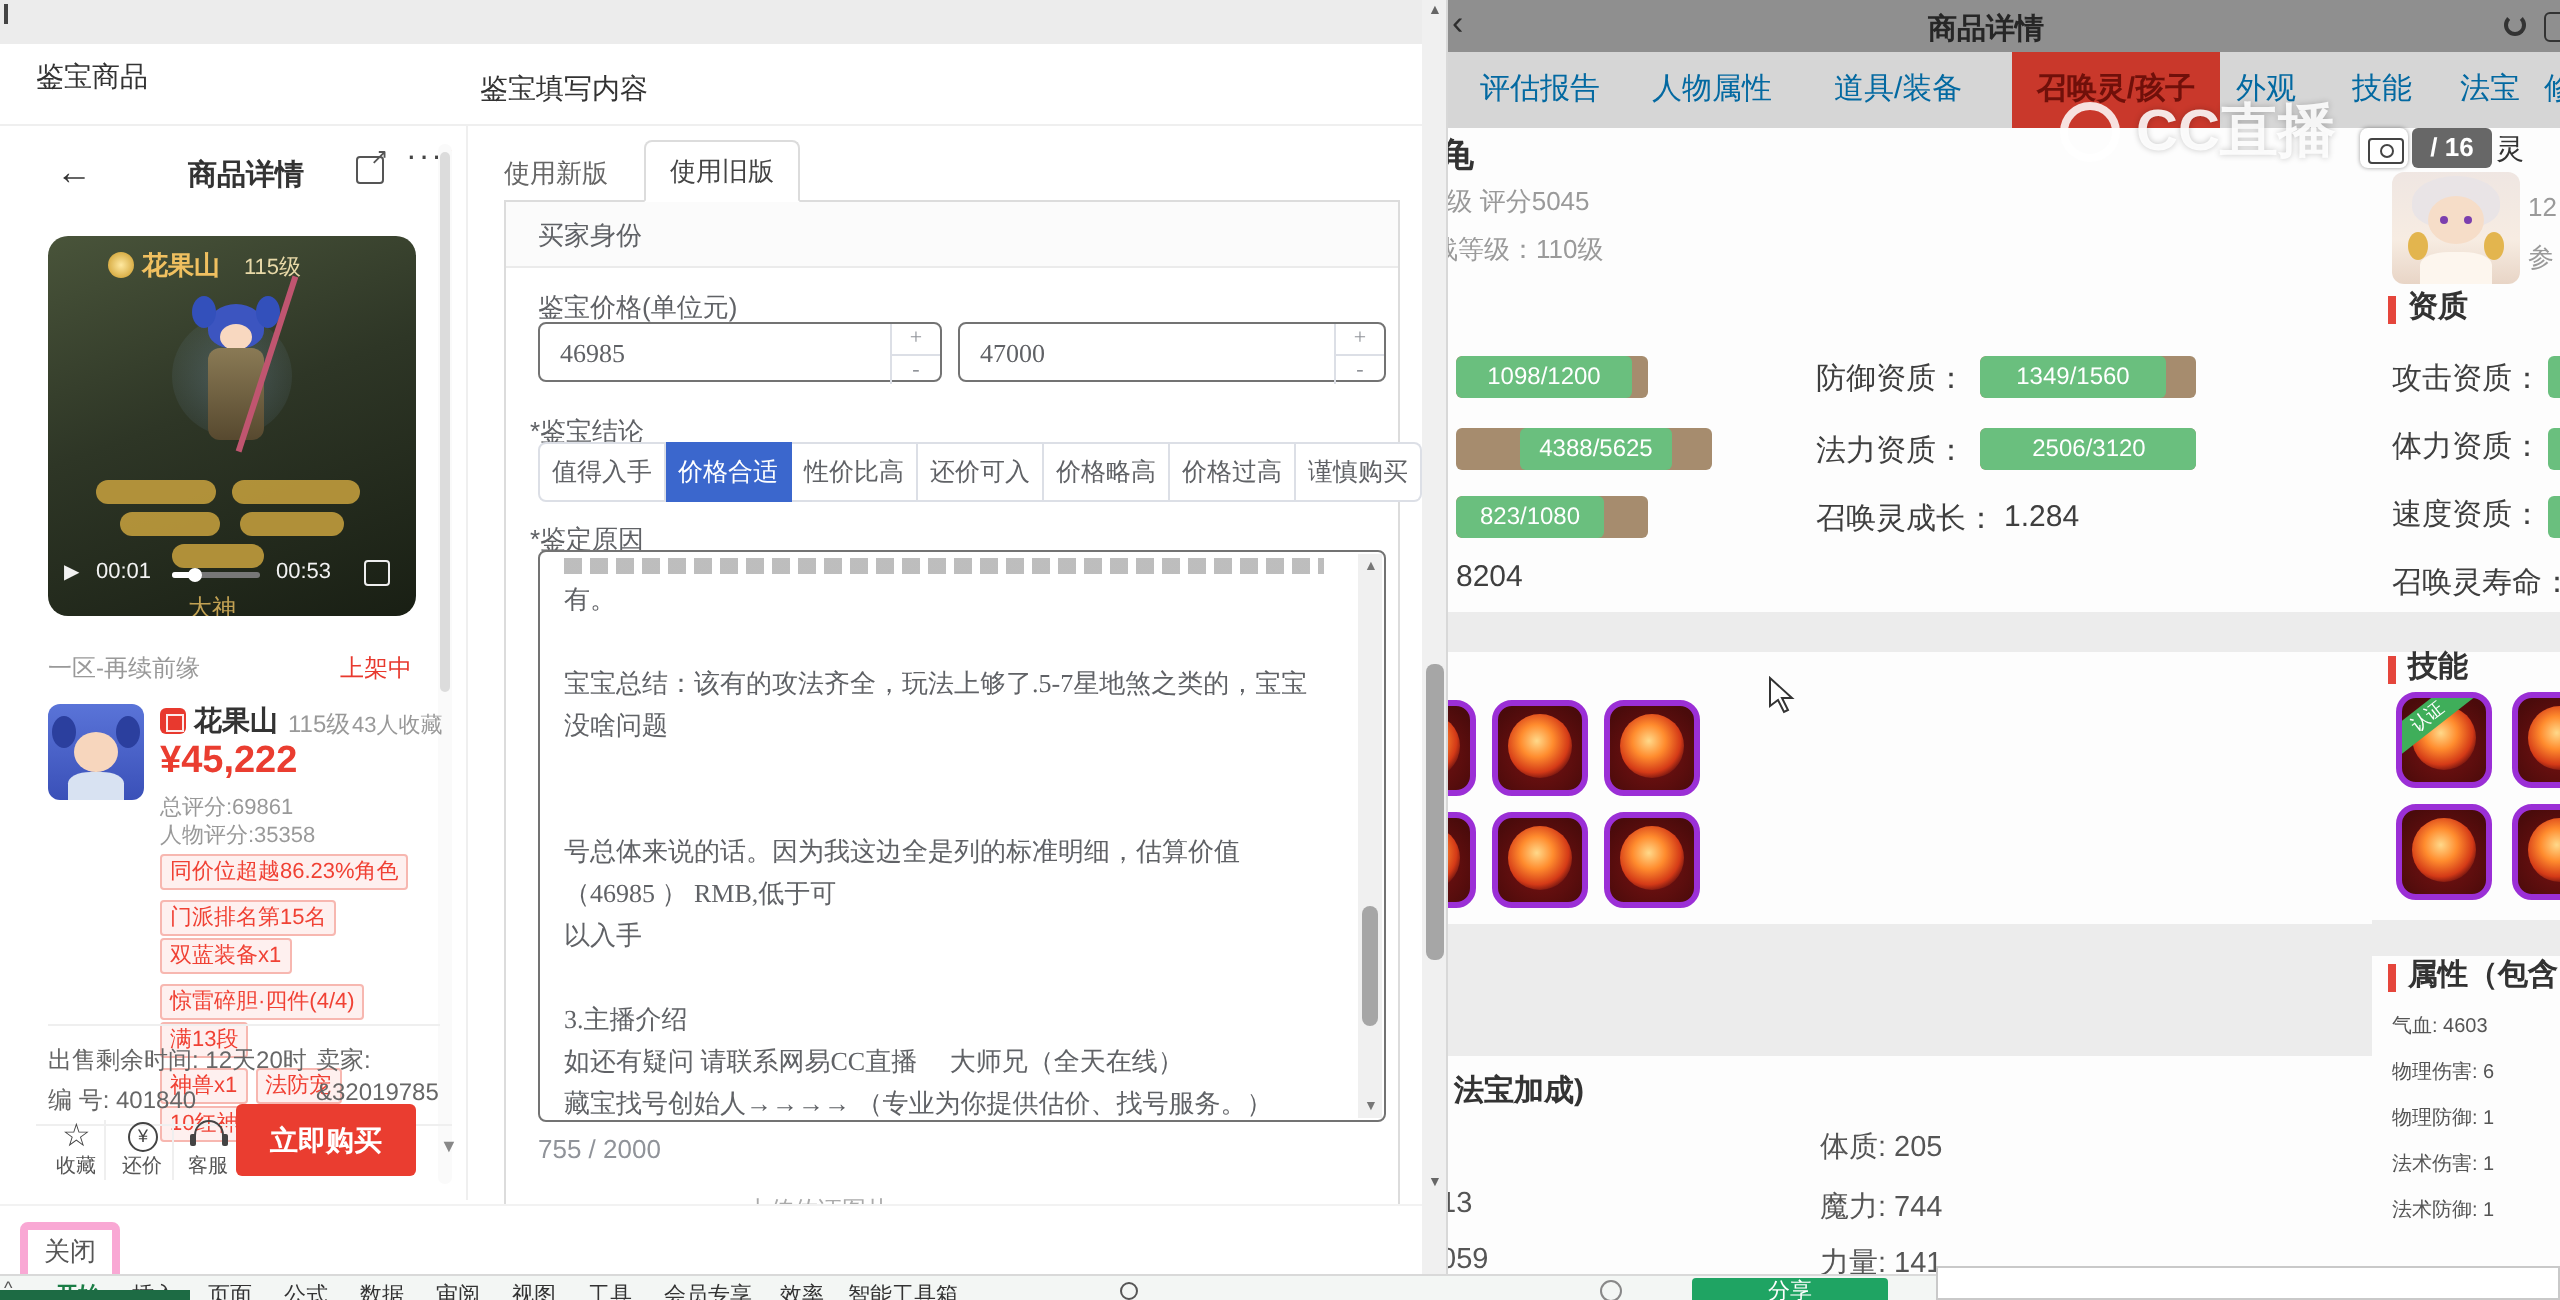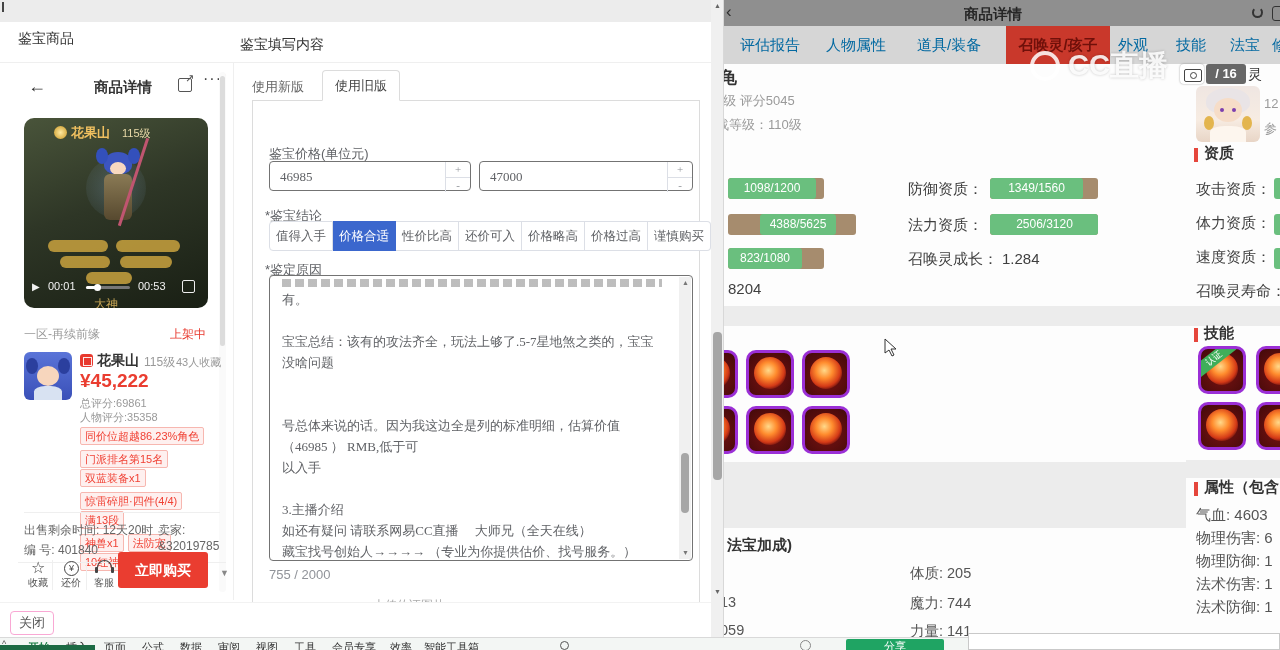--- a/index.html
+++ b/index.html
@@ -19,21 +19,21 @@
   .bar .fill{height:21px;background:#6abf7e;border-radius:3px;color:#fff;font-size:12px;
              line-height:21px;text-align:center;white-space:nowrap;}
   .band{background:#ececec;}
   .skill{width:48px;height:48px;border-radius:10px;border:3px solid #9b2fd6;box-sizing:border-box;
          background:radial-gradient(circle at 50% 58%,#7a1212 0%,#4a0b0b 85%);overflow:hidden;}
   .skill .core{position:absolute;left:5px;top:4px;right:5px;bottom:6px;border-radius:50%;
          background:radial-gradient(circle at 45% 42%,#ffd98a 0%,#ff8c2e 32%,#d43a17 62%,rgba(120,10,10,0) 78%);}
   .ribbon{position:absolute;left:-16px;top:3px;width:58px;height:13px;background:#3fae5a;color:#fff;
           font-size:9px;line-height:13px;text-align:center;transform:rotate(-38deg);}
   .fragtext{font-size:13px;color:#9a9a9a;white-space:nowrap;}
-  .attrow{font-size:15px;color:#555;white-space:nowrap;}
+  .attrow{font-size:10px;color:#555;white-space:nowrap;}
   .wmark{color:rgba(255,255,255,0.88);text-shadow:0 0 3px rgba(0,0,0,0.22);font-weight:bold;
          display:flex;align-items:center;gap:8px;}
   .wcircle{width:30px;height:30px;border:4px solid rgba(255,255,255,0.85);border-radius:50%;box-sizing:border-box;}
   
   #overlay{left:0;top:0;width:711px;height:650px;z-index:10;}
   .ovtop{left:0;top:0;width:711px;height:22px;background:#ececec;}
   .ovmain{left:0;top:22px;width:711px;height:615px;background:#fff;}
   .paneltitle{font-size:14px;color:#333;white-space:nowrap;}
   .gray12{font-size:12px;color:#999;white-space:nowrap;}
   .tagred{display:inline-block;border:1px solid #f7b7b0;background:#fef0ef;color:#f04134;
@@ -296,20 +296,23 @@
       <span class="abs" style="left:93px;top:497px;width:3px;height:6px;background:#444;border-radius:1px;"></span>
       <span class="abs" style="left:76px;top:506px;font-size:10px;color:#555;">客服</span>
       <div class="abs" style="left:100px;top:482px;width:90px;height:36px;background:#ea3d30;border-radius:3px;color:#fff;font-size:14px;font-weight:bold;text-align:center;line-height:36px;">立即购买</div>
       <span class="abs" style="left:202px;top:498px;font-size:9px;color:#888;">▼</span>
     </div>
 
     <span class="abs paneltitle" style="left:240px;top:36px;">鉴宝填写内容</span>
     <span class="abs" style="left:252px;top:78px;font-size:13px;color:#666;">使用新版</span>
     <div class="abs" style="left:322px;top:70px;width:78px;height:31px;background:#fff;border:1px solid #dcdcdc;border-bottom:1px solid #fff;border-radius:4px 4px 0 0;box-sizing:border-box;text-align:center;line-height:29px;font-size:13px;color:#444;z-index:2;">使用旧版</div>
     <div class="abs" style="left:252px;top:100px;width:448px;height:512px;border:1px solid #dcdcdc;box-sizing:border-box;background:#fff;">
+      <div class="abs" style="left:0;top:0;width:446px;height:32px;background:#fbfbfb;border-bottom:1px solid #ebebeb;">
+        <span class="abs" style="left:16px;top:8px;font-size:13px;color:#606266;">买家身份</span>
+      </div>
       <span class="abs" style="left:16px;top:44px;font-size:13px;color:#606266;">鉴宝价格(单位元)</span>
       <div class="abs inputbox" style="left:16px;top:60px;width:202px;height:30px;">
         <div class="inputval">46985</div>
         <div class="spin">
             <div>+</div>
             <div>-</div>
           </div>
       </div>
       <div class="abs inputbox" style="left:226px;top:60px;width:214px;height:30px;">
         <div class="inputval">47000</div>
@@ -353,21 +356,21 @@
           <span class="abs" style="left:3px;top:2px;font-size:7px;color:#777;">▲</span>
           <div class="scrollthumb abs" style="left:2px;top:176px;width:8px;height:60px;"></div>
           <span class="abs" style="left:3px;bottom:2px;font-size:7px;color:#777;">▼</span>
         </div>
       </div>
       <span class="abs" style="left:16px;top:466px;font-size:13px;color:#909399;">755 / 2000</span>
       <span class="abs" style="left:120px;top:496px;font-size:12px;color:#aaa;">上传佐证图片</span>
     </div>
 
     <div class="abs" style="left:0;top:602px;width:711px;height:35px;background:#fff;border-top:1px solid #f2f2f2;">
-      <span class="abs" style="left:10px;top:8px;width:42px;height:22px;border:1px solid #f9a8d4;border-radius:4px;font-size:13px;color:#555;text-align:center;line-height:22px;">关闭</span>
+      <span class="abs" style="left:10px;top:8px;width:42px;height:22px;border:4px solid #f9a8d4;border-radius:4px;font-size:13px;color:#555;text-align:center;line-height:22px;">关闭</span>
     </div>
   </div>
 
   <div class="abs scrolltrack" style="left:711px;top:0;width:13px;height:637px;border-right:1px solid #d8d8d8;box-sizing:border-box;z-index:11;">
     <span class="abs" style="left:3px;top:2px;font-size:7px;color:#666;">▲</span>
     <div class="scrollthumb abs" style="left:2px;top:332px;width:9px;height:148px;"></div>
     <span class="abs" style="left:3px;top:588px;font-size:7px;color:#666;">▼</span>
   </div>
 
   <svg class="abs" style="left:884px;top:338px;z-index:30;" width="16" height="20">

